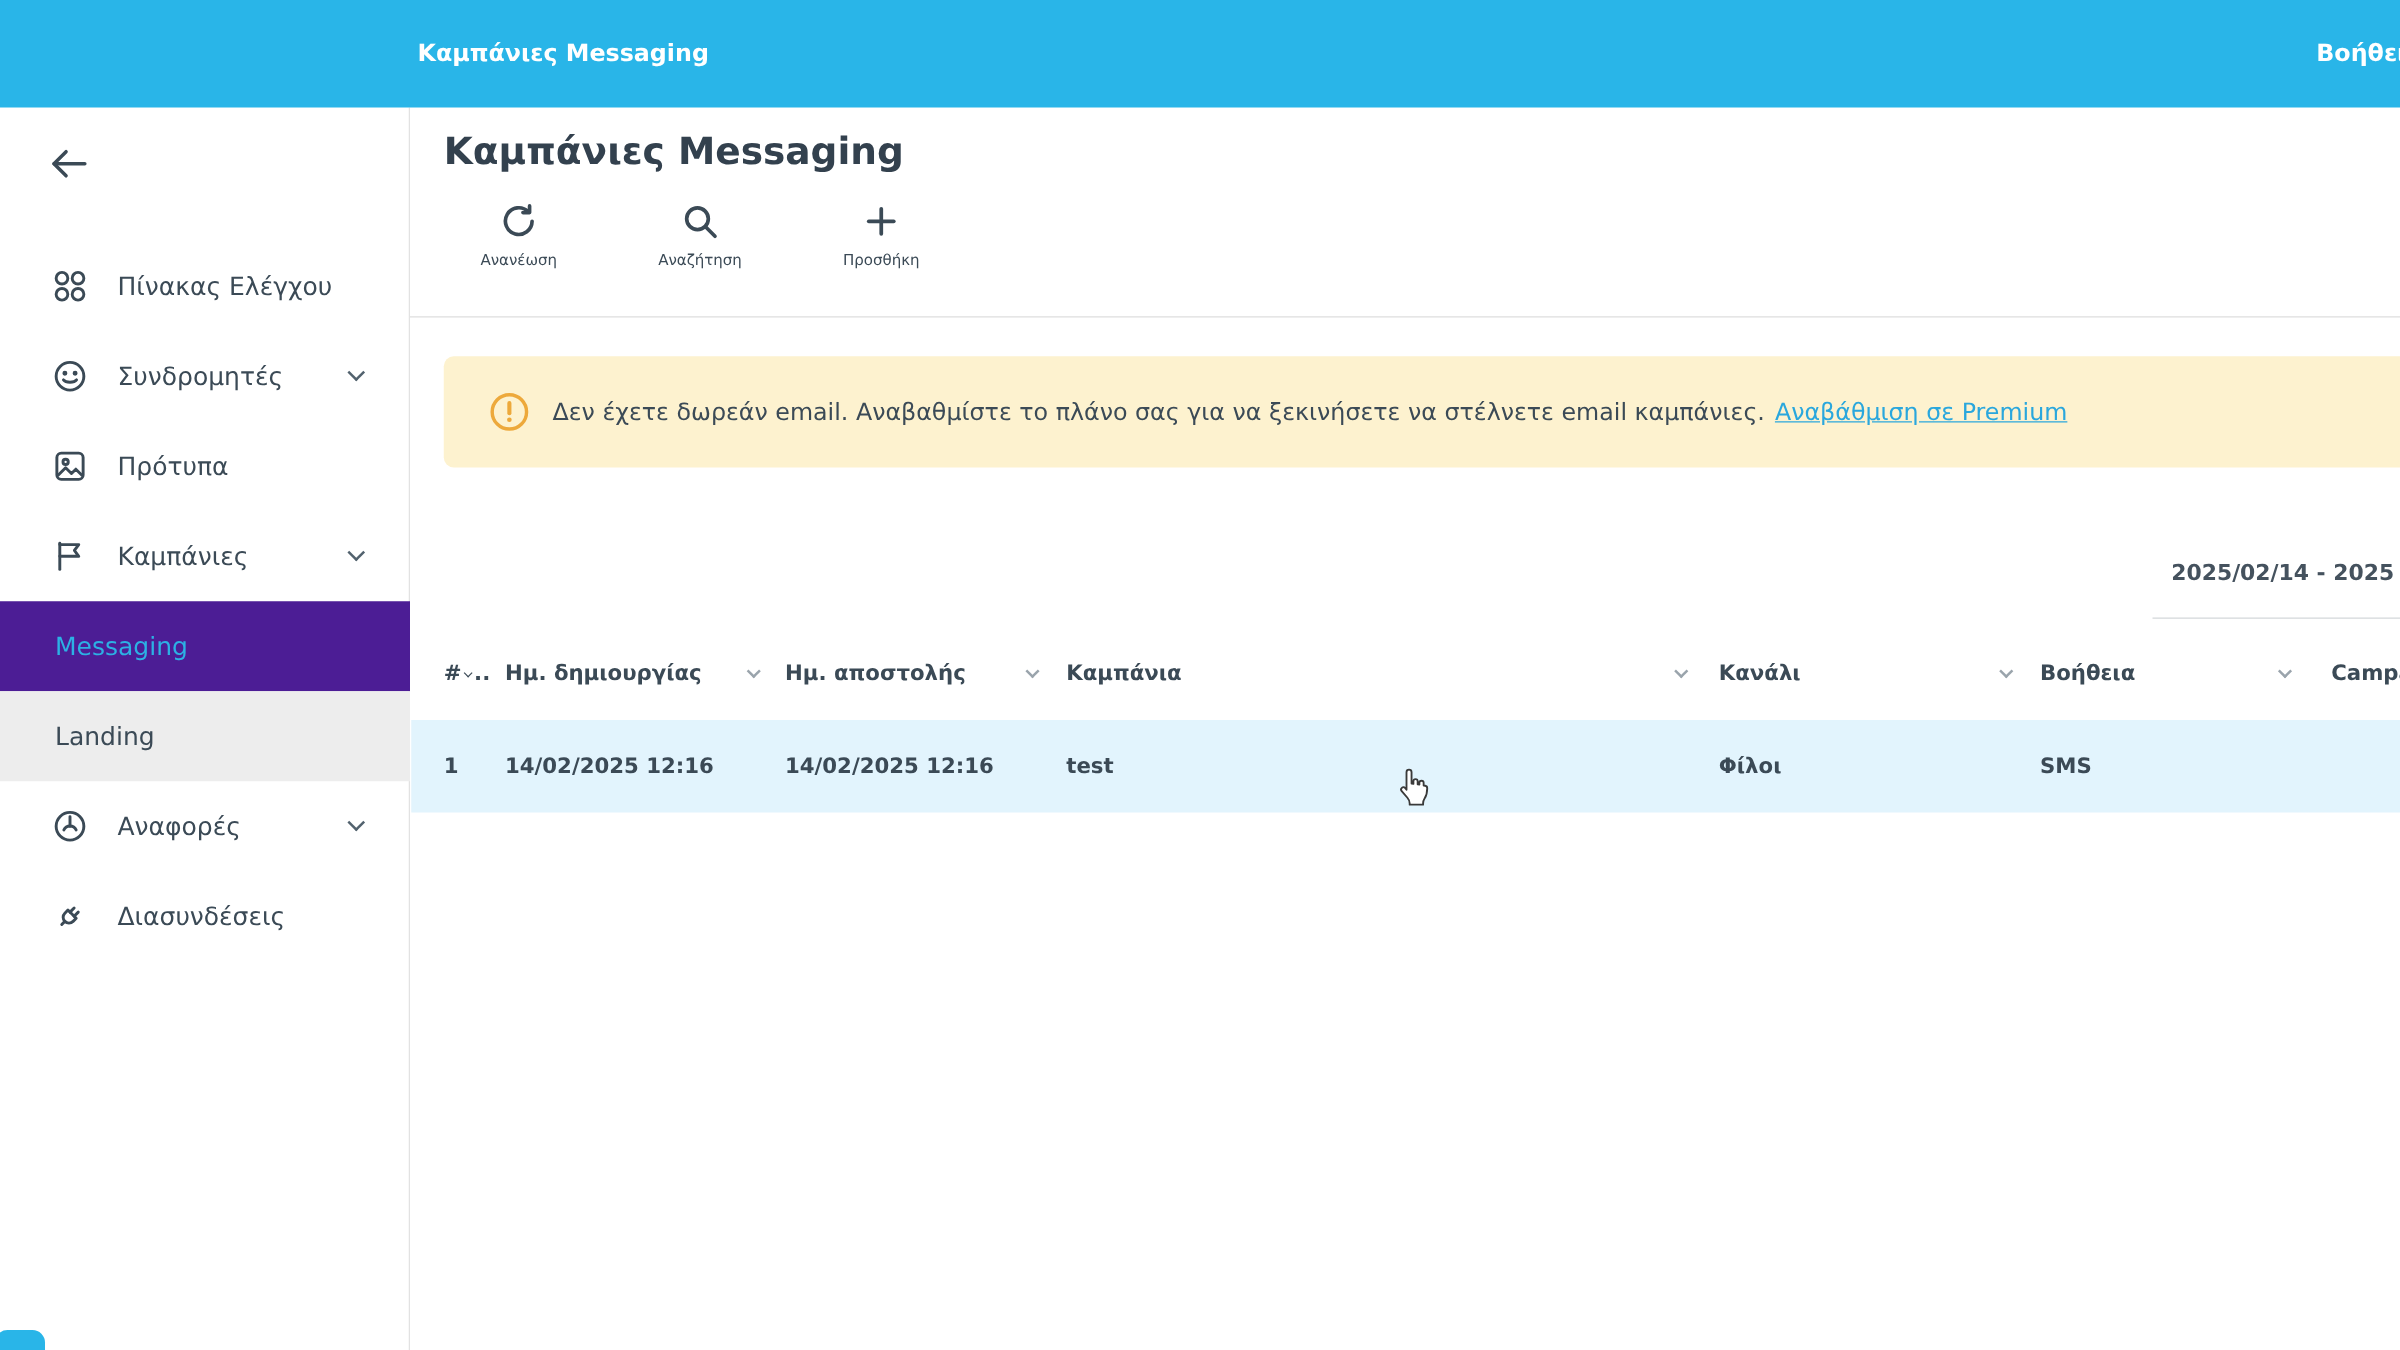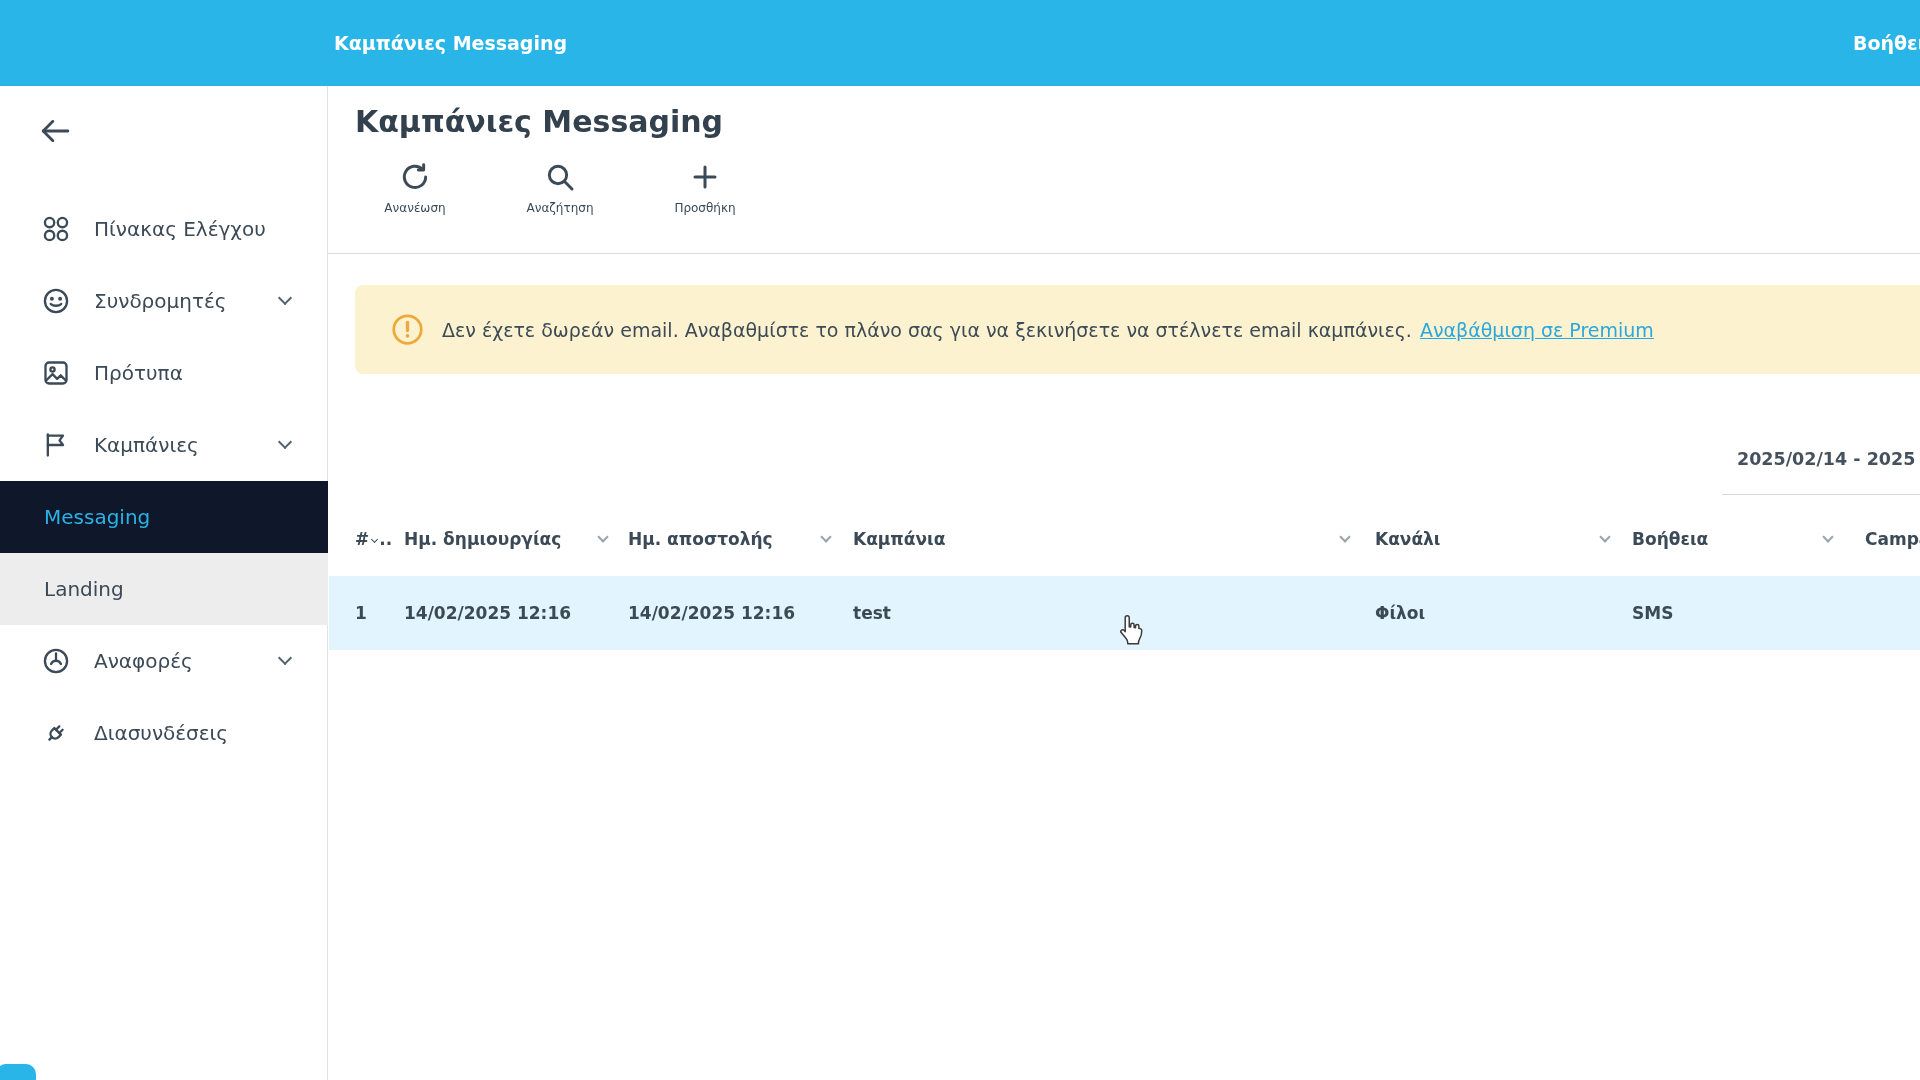--- a/index.html
+++ b/index.html
@@ -19,21 +19,21 @@
   .topbar-help { position:absolute; left:1853px; top:0; height:86px; line-height:86px; font-size:19px; font-weight:bold; color:#fff; white-space:nowrap; cursor:pointer; }
 
   
   .sidebar { position:absolute; left:0; top:86px; width:328px; height:994px; background:#fff; border-right:1px solid #e2e2e2; z-index:4; }
   .back-button { position:absolute; left:40px; top:32px; width:34px; height:30px; cursor:pointer; }
   .nav { position:absolute; left:0; top:107px; width:328px; }
   .nav-item { position:relative; height:72px; font-size:20px; cursor:pointer; }
   .nav-item .ico { position:absolute; left:42px; top:50%; transform:translateY(-50%); width:28px; height:28px; }
   .nav-item .lbl { position:absolute; left:94px; top:50%; transform:translateY(-50%); white-space:nowrap; }
   .nav-item.sub .lbl { left:44px; }
-  .nav-item.active { background:#0f172a; }
+  .nav-item.active { background:#4c1d95; }
   .nav-item.active .lbl { color:#2cb1e4; }
   .nav-item.alt { background:#ededed; }
   .chev { position:absolute; left:280px; top:50%; margin-top:-8px; width:10px; height:10px; border-right:2.2px solid #52626e; border-bottom:2.2px solid #52626e; transform:rotate(45deg); }
 
   
   .page-title { position:absolute; left:355px; top:104px; font-size:30px; font-weight:bold; color:#33414e; white-space:nowrap; }
 
   .toolbar-btn { position:absolute; top:158px; width:120px; height:76px; text-align:center; cursor:pointer; }
   .toolbar-btn .t-ico { height:38px; display:flex; align-items:center; justify-content:center; }
   .toolbar-btn .t-lbl { margin-top:5px; font-size:12px; color:#3b4a56; white-space:nowrap; }

